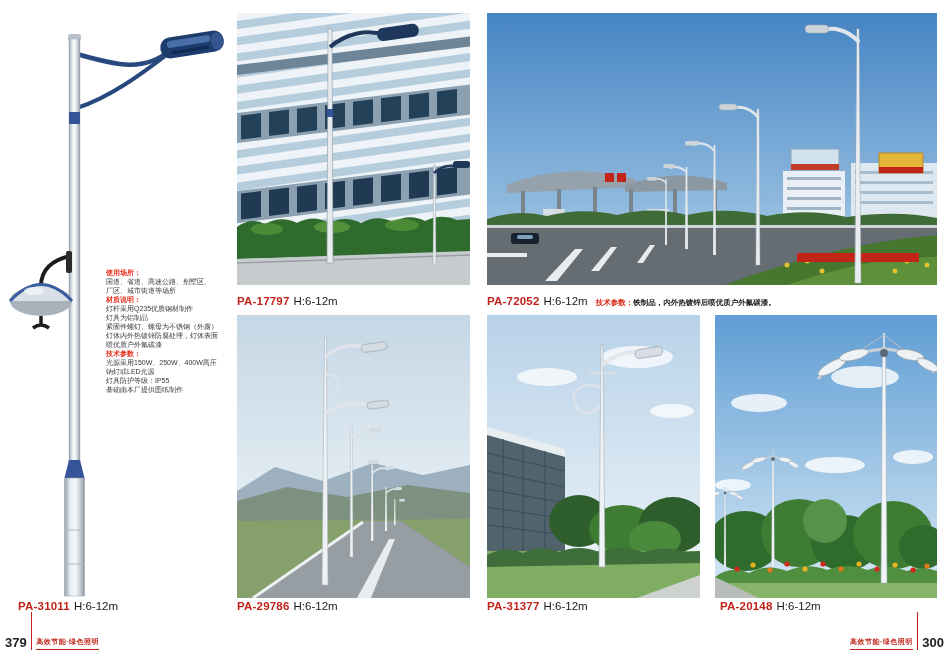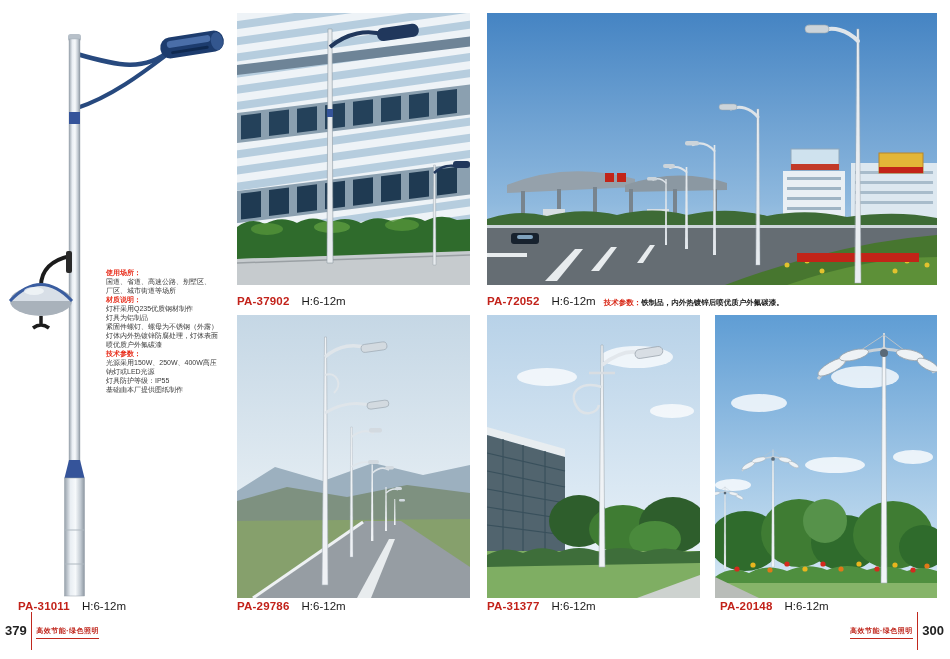--- a/index.html
+++ b/index.html
@@ -1,26 +1,26 @@
 <!DOCTYPE html>
 <html><head>
 <meta charset="utf-8">
 <style>
   html,body{margin:0;padding:0;background:#e9e9e9;font-family:"Liberation Sans",sans-serif;}
   #page{position:relative;width:950px;height:659px;background:#ffffff;overflow:hidden;margin:0 auto;}
   .photo{position:absolute;display:block;}
   .plabel{position:absolute;white-space:nowrap;}
   .pcode{font-size:11.5px;font-weight:bold;color:#c2221a;letter-spacing:.2px;}
-  .pheight{font-size:11.5px;color:#1a1a1a;margin-left:12px;}
+  .pheight{font-size:11.5px;color:#1a1a1a;margin-left:4px;}
   .pnote-label{font-size:7.5px;font-weight:bold;color:#d92b1a;margin-left:8px;}
   .pnote{font-size:7.5px;color:#222;font-weight:bold;}
   .info{position:absolute;left:106px;top:268px;width:132px;}
   .ih{font-size:7px;line-height:9px;font-weight:bold;color:#e8311f;}
   .il{font-size:7px;line-height:9px;color:#3a3a3a;}
-  .footer{position:absolute;top:612px;display:flex;align-items:center;}
+  .footer{position:absolute;top:612px;display:flex;align-items:flex-end;}
   .fnum{font-size:13px;font-weight:bold;color:#222;line-height:14px;}
   .fdiv{width:1.5px;height:38px;background:#c0281e;margin:0 4px;}
   .fslogan{font-size:7px;font-weight:bold;color:#c0281e;border-bottom:1.5px solid #c0281e;
            padding-bottom:2px;margin-top:3px;letter-spacing:.5px;}
 </style>
 </head>
 <body>
 
 <div id="page">
 
@@ -381,21 +381,21 @@
       </g>
     <g>
         <use href="#p6lamp" transform="translate(10,254) scale(0.33)"></use>
       </g>
   </svg>
 
   <div class="plabel" style="left:18px;top:596px">
     <span class="pcode">PA-31011</span><span class="pheight">H:6-12m</span>
   </div>
   <div class="plabel" style="left:237px;top:291px">
-    <span class="pcode">PA-37902</span><span class="pheight">H:6-12m</span>
+    <span class="pcode">PA-17797</span><span class="pheight">H:6-12m</span>
   </div>
   <div class="plabel" style="left:487px;top:291px">
     <span class="pcode">PA-72052</span><span class="pheight">H:6-12m</span><span class="pnote-label">技术参数：</span><span class="pnote">铁制品，内外热镀锌后喷优质户外氟碳漆。</span>
   </div>
   <div class="plabel" style="left:237px;top:596px">
     <span class="pcode">PA-29786</span><span class="pheight">H:6-12m</span>
   </div>
   <div class="plabel" style="left:487px;top:596px">
     <span class="pcode">PA-31377</span><span class="pheight">H:6-12m</span>
   </div>

